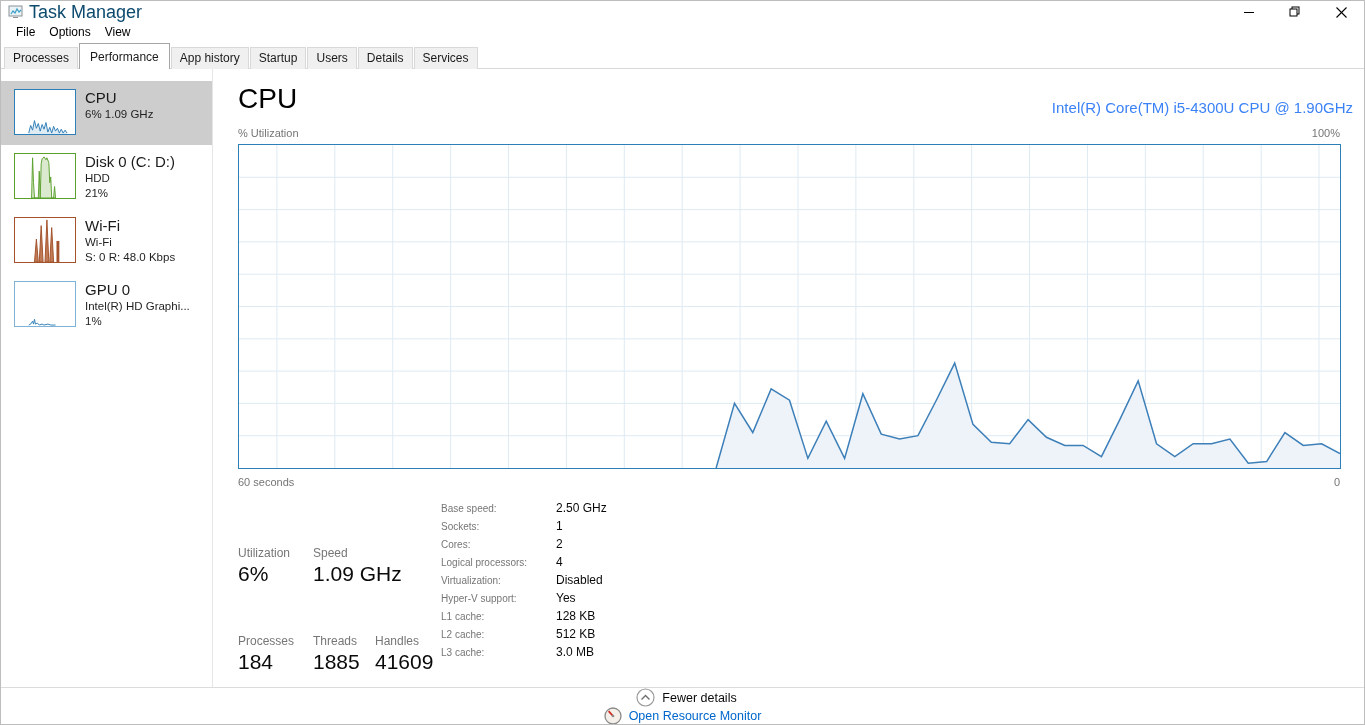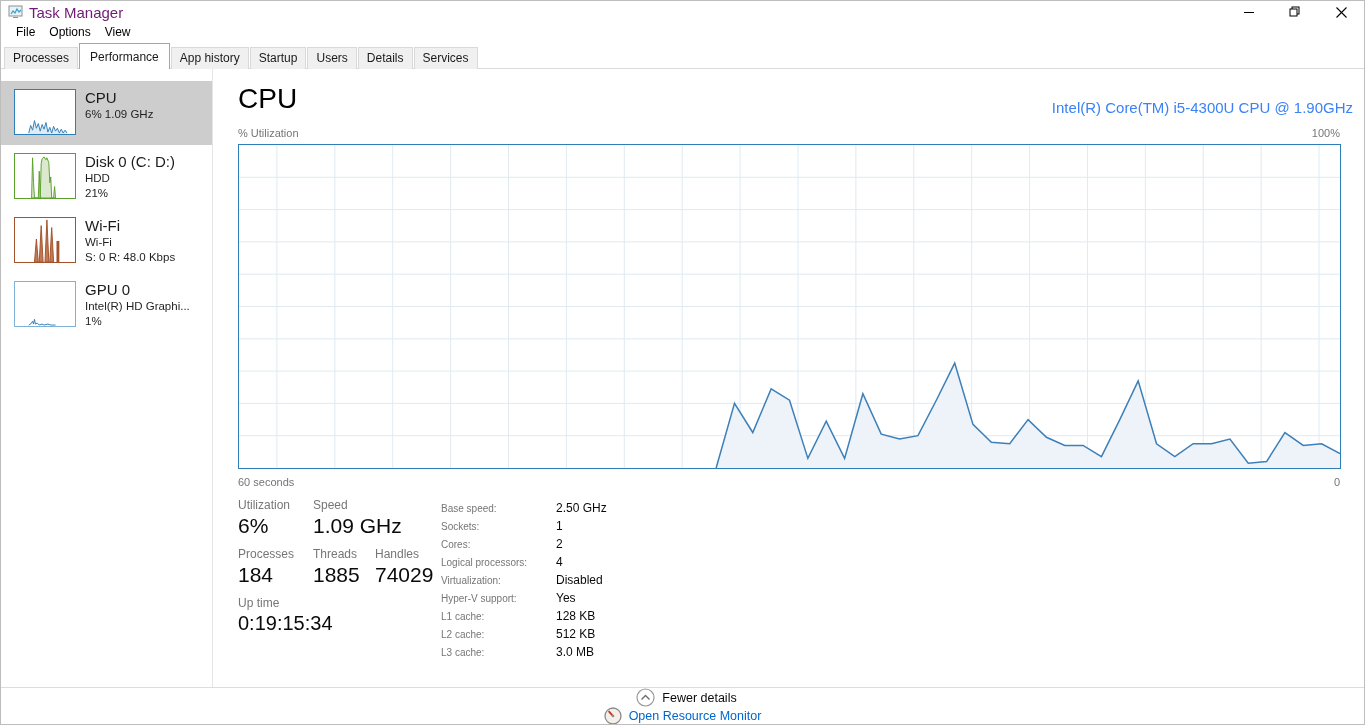--- a/index.html
+++ b/index.html
@@ -7,21 +7,21 @@
   body {
     font-family:"Liberation Sans","DejaVu Sans",sans-serif;
     background:#ffffff; color:#000;
     border:1px solid #bdbdbd;
     position:relative;
   }
 
   
   .titlebar { height:22px; display:flex; align-items:center; background:#fff; }
   .titlebar .appicon { width:16px; height:16px; margin:0 5px 0 7px; }
-  .titlebar .title { font-size:15px; color:#701a75; }
+  .titlebar .title { font-size:18px; color:#0c4a6e; }
   .win-controls { margin-left:auto; display:flex; height:22px; }
   .win-btn { width:46px; height:22px; display:flex; align-items:center; justify-content:center; cursor:default; }
 
   
   .menubar { height:21px; display:flex; align-items:flex-start; padding-left:8px; background:#fff; }
   .menubar span { font-size:12px; padding:2px 7px; color:#000; }
 
   
   .tabbar { height:25px; display:flex; align-items:flex-end; padding-left:3px; position:relative; background:#fff; }
   .tabbar::after { content:""; position:absolute; left:0; right:0; bottom:0; height:1px; background:#d9d9d9; }
@@ -60,21 +60,21 @@
   .ax-br { right:24px; top:407px; }
 
   .chart-wrap {
     position:absolute; left:237px; top:75px; width:1103px; height:325px;
     border:1px solid #2e7eb8; background:#fff;
   }
   .chart-wrap svg { display:block; width:100%; height:100%; }
 
   
   .bigstats { position:absolute; left:237px; top:429px; }
-  .bs-row { display:flex; margin-bottom:9px; }
+  .bs-row { display:flex; margin-bottom:9px;margin-top:48px; }
   .bs-cell1 { width:75px; }
   .bs-cell2 { width:62px; }
   .bs-label { font-size:12px; color:#767676; }
   .bs-value { font-size:21px; font-weight:300; color:#0a0a0a; margin-top:2px; white-space:nowrap; }
 
   
   .details { position:absolute; left:440px; top:430px; }
   .d-row { display:flex; height:18px; align-items:center; }
   .d-label { width:115px; font-size:10px; color:#767676; }
   .d-value { font-size:12px; color:#0a0a0a; }
@@ -254,21 +254,21 @@
       <div class="bs-cell1">
         <div class="bs-label">Processes</div>
         <div class="bs-value">184</div>
       </div>
       <div class="bs-cell2">
         <div class="bs-label">Threads</div>
         <div class="bs-value">1885</div>
       </div>
       <div>
         <div class="bs-label">Handles</div>
-        <div class="bs-value">74029</div>
+        <div class="bs-value">41609</div>
       </div>
     </div>
     <div class="bs-row">
       <div>
         <div class="bs-label">Up time</div>
         <div class="bs-value" style="font-size:20px">0:19:15:34</div>
       </div>
     </div>
   </div>
 

